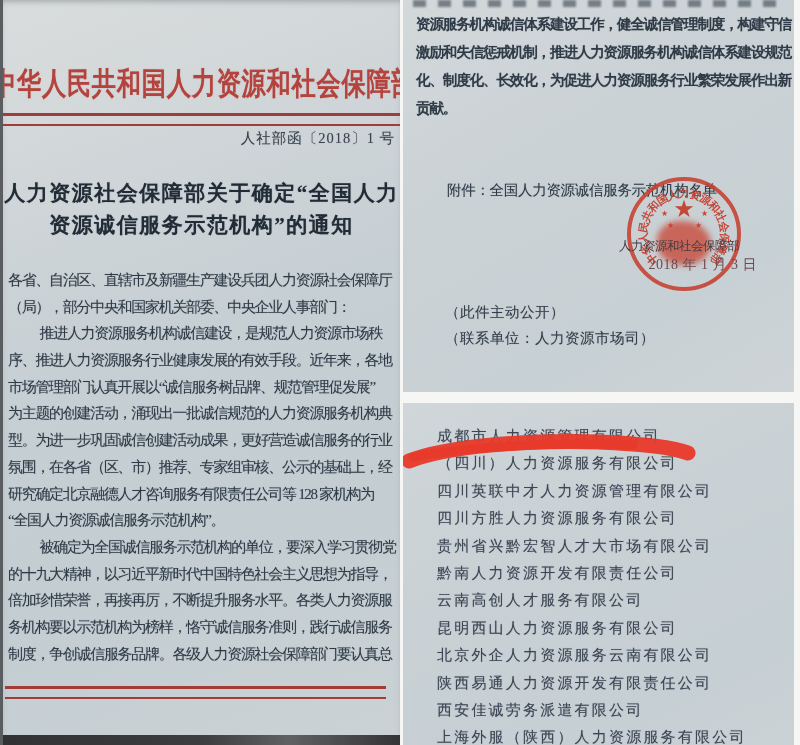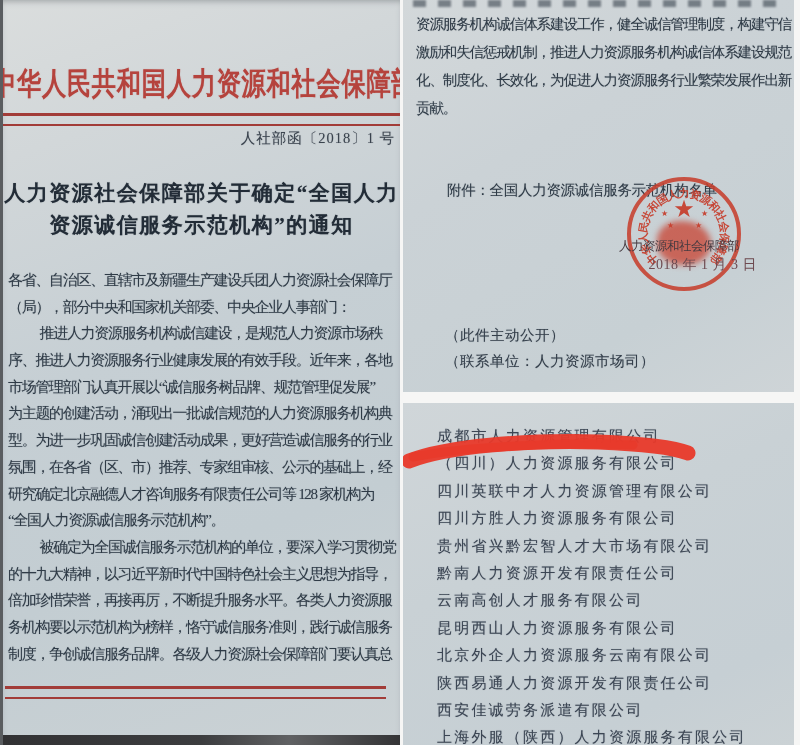--- a/index.html
+++ b/index.html
@@ -60,28 +60,29 @@
   .cropped-line{
     position:absolute;left:10px;top:0;width:370px;height:7px;
     background:repeating-linear-gradient(90deg,rgba(45,55,66,.55) 0 13px,rgba(45,55,66,0) 13px 25px);
     filter:blur(1.3px);
   }
   .rt-lines{position:absolute;left:13px;top:10px;width:372px;}
   .rt-lines .line{
     height:28px;line-height:28px;white-space:nowrap;
     font-size:14.5px;letter-spacing:-1.1px;color:#2f3b47;
     text-shadow:0 0 1px rgba(47,59,71,.35);
+    font-weight:bold;
   }
   .attachment{
     position:absolute;left:44px;top:141px;white-space:nowrap;
     font-size:14.5px;letter-spacing:-0.3px;color:#2f3b47;
     text-shadow:0 0 1px rgba(47,59,71,.35);
     margin-top:40px;
   }
-  .notes{position:absolute;left:42px;top:323px;font-family:Liberation Mono, monospace;}
+  .notes{position:absolute;left:42px;top:299px;}
   .notes .line{
     height:26px;line-height:26px;white-space:nowrap;
     font-size:14.5px;letter-spacing:0.5px;color:#333e4a;
     text-shadow:0 0 1px rgba(51,62,74,.35);
   }
   
   .seal{
     position:absolute;left:224px;top:177px;width:114px;height:114px;
     border-radius:50%;border:4px solid rgba(198,63,46,.88);
     box-sizing:border-box;

